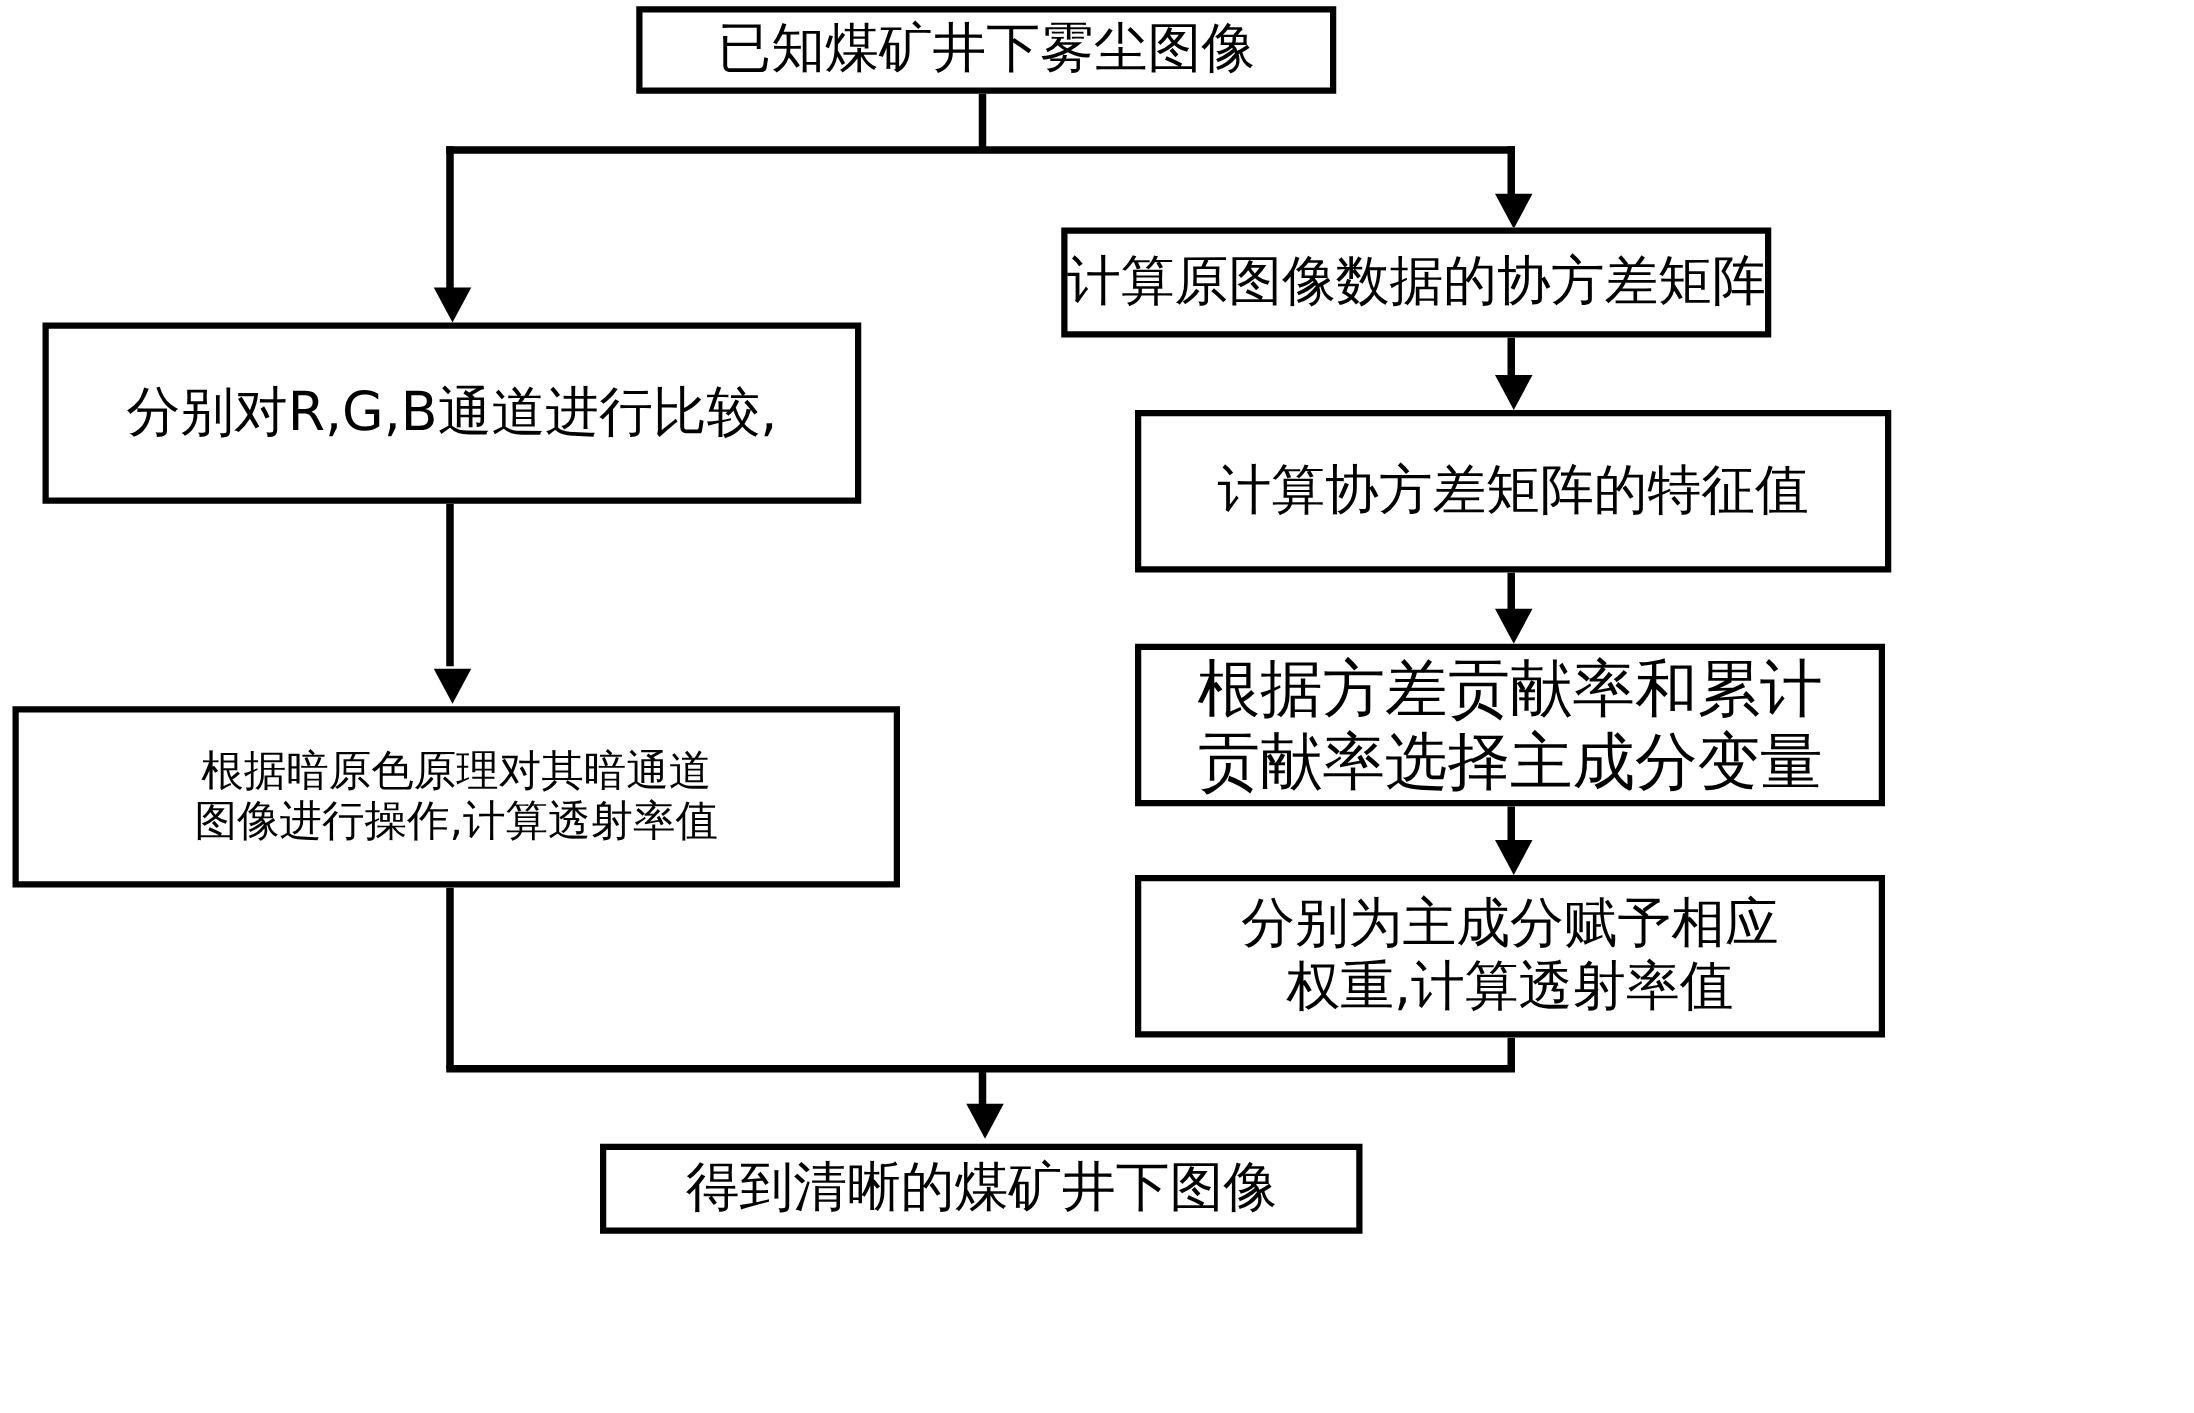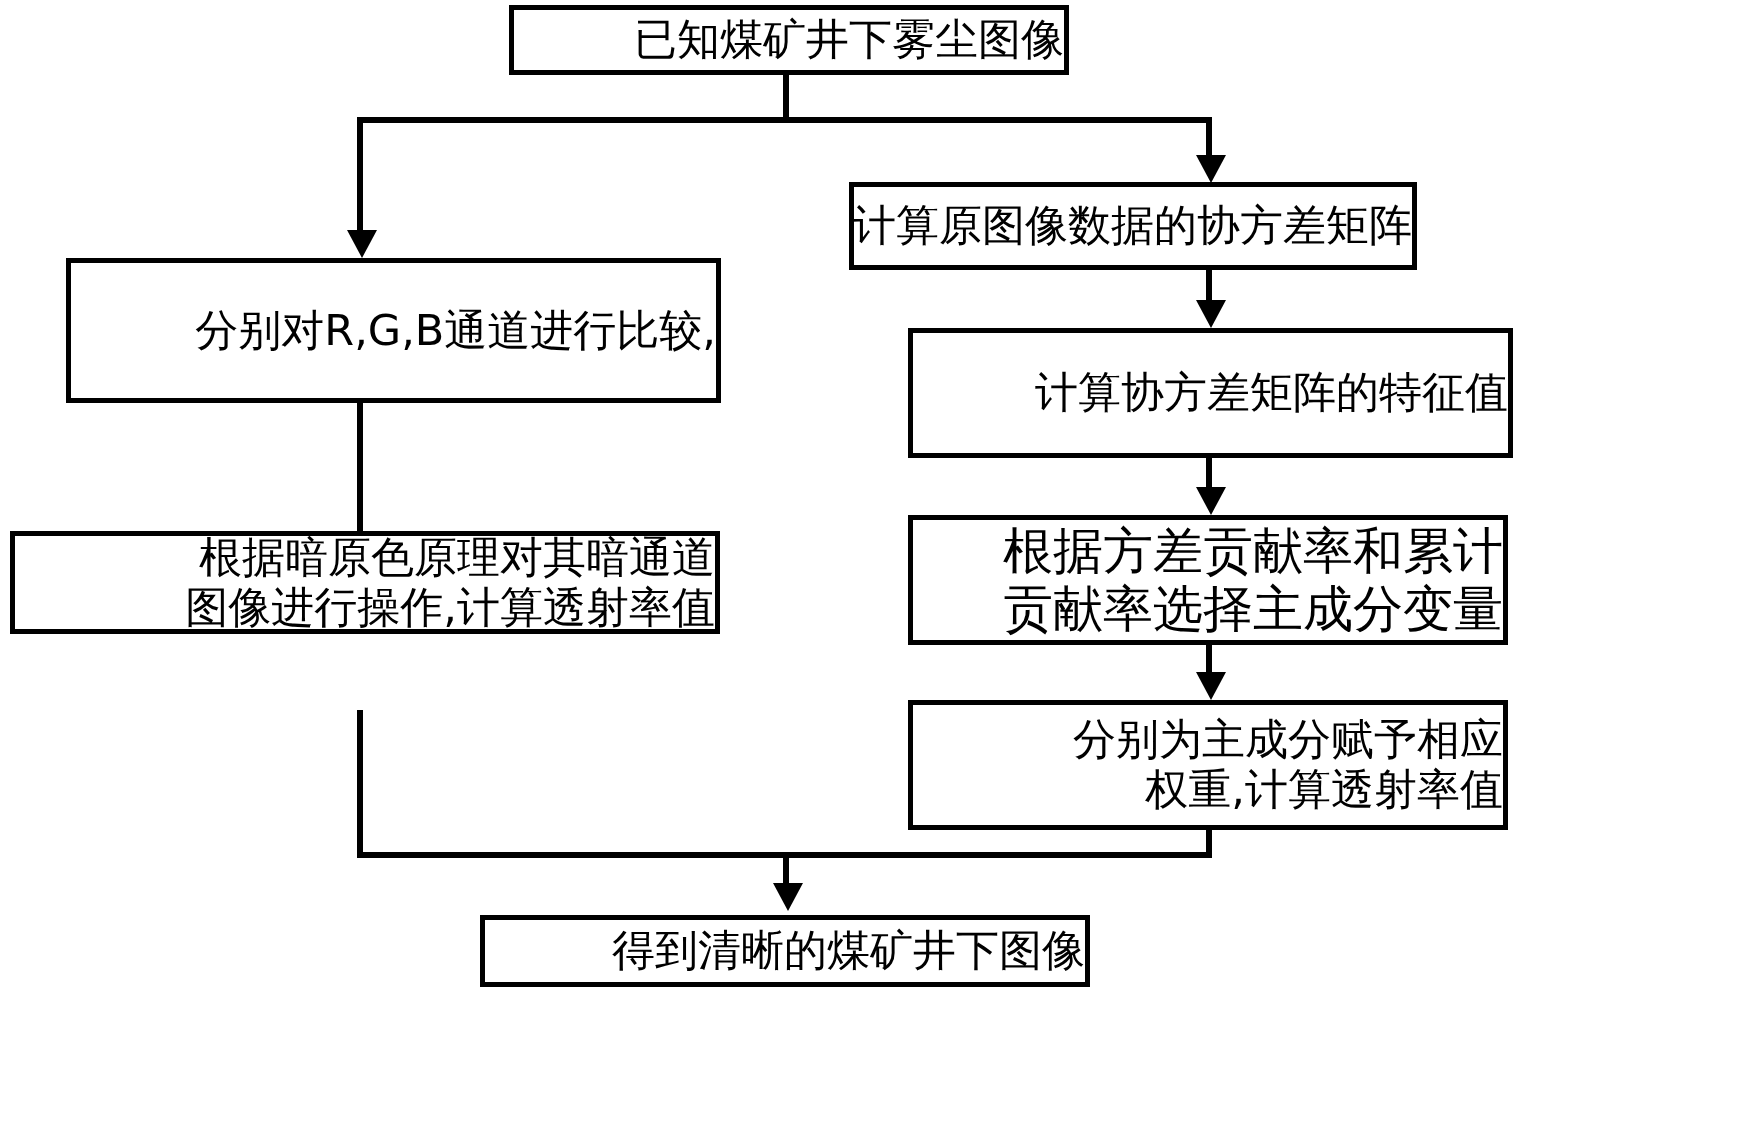--- a/index.html
+++ b/index.html
@@ -15,35 +15,35 @@
     font-family: "DejaVu Sans", "Liberation Sans", sans-serif;
     overflow: hidden;
   }
   .node {
     position: absolute;
     box-sizing: border-box;
     border: 5px solid #000000;
     background: #ffffff;
     display: flex;
     flex-direction: column;
-    align-items: flex-end;
+    align-items: center;
     justify-content: center;
     color: #000000;
     text-align: center;
     line-height: 1.16;
     letter-spacing: 0px;
   }
   .node .line {
     display: block;
     white-space: nowrap;
   }
   
   #n-top      { left: 509px;  top: 5px;   width: 560px; height: 70px;  font-size: 43px; }
-  #n-l1       { left: 34px;   top: 258px; width: 655px; height: 145px; font-size: 43px; margin-left: 32px; }
-  #n-l2       { left: 10px;   top: 531px; width: 710px; height: 103px; font-size: 43px; }
+  #n-l1       { left: 34px;   top: 258px; width: 655px; height: 145px; font-size: 43px; }
+  #n-l2       { left: 10px;   top: 565px; width: 710px; height: 145px; font-size: 34px; }
   #n-r1       { left: 849px;  top: 182px; width: 568px; height: 88px;  font-size: 43px; }
   #n-r2       { left: 908px;  top: 328px; width: 605px; height: 130px; font-size: 43px; font-family: Liberation Serif, serif; }
   #n-r3       { left: 908px;  top: 515px; width: 600px; height: 130px; font-size: 50px; }
   #n-r4       { left: 908px;  top: 700px; width: 600px; height: 130px; font-size: 43px; }
   #n-bottom   { left: 480px;  top: 915px; width: 610px; height: 72px;  font-size: 43px; }
 
   
   .seg {
     position: absolute;
     background: #000000;

